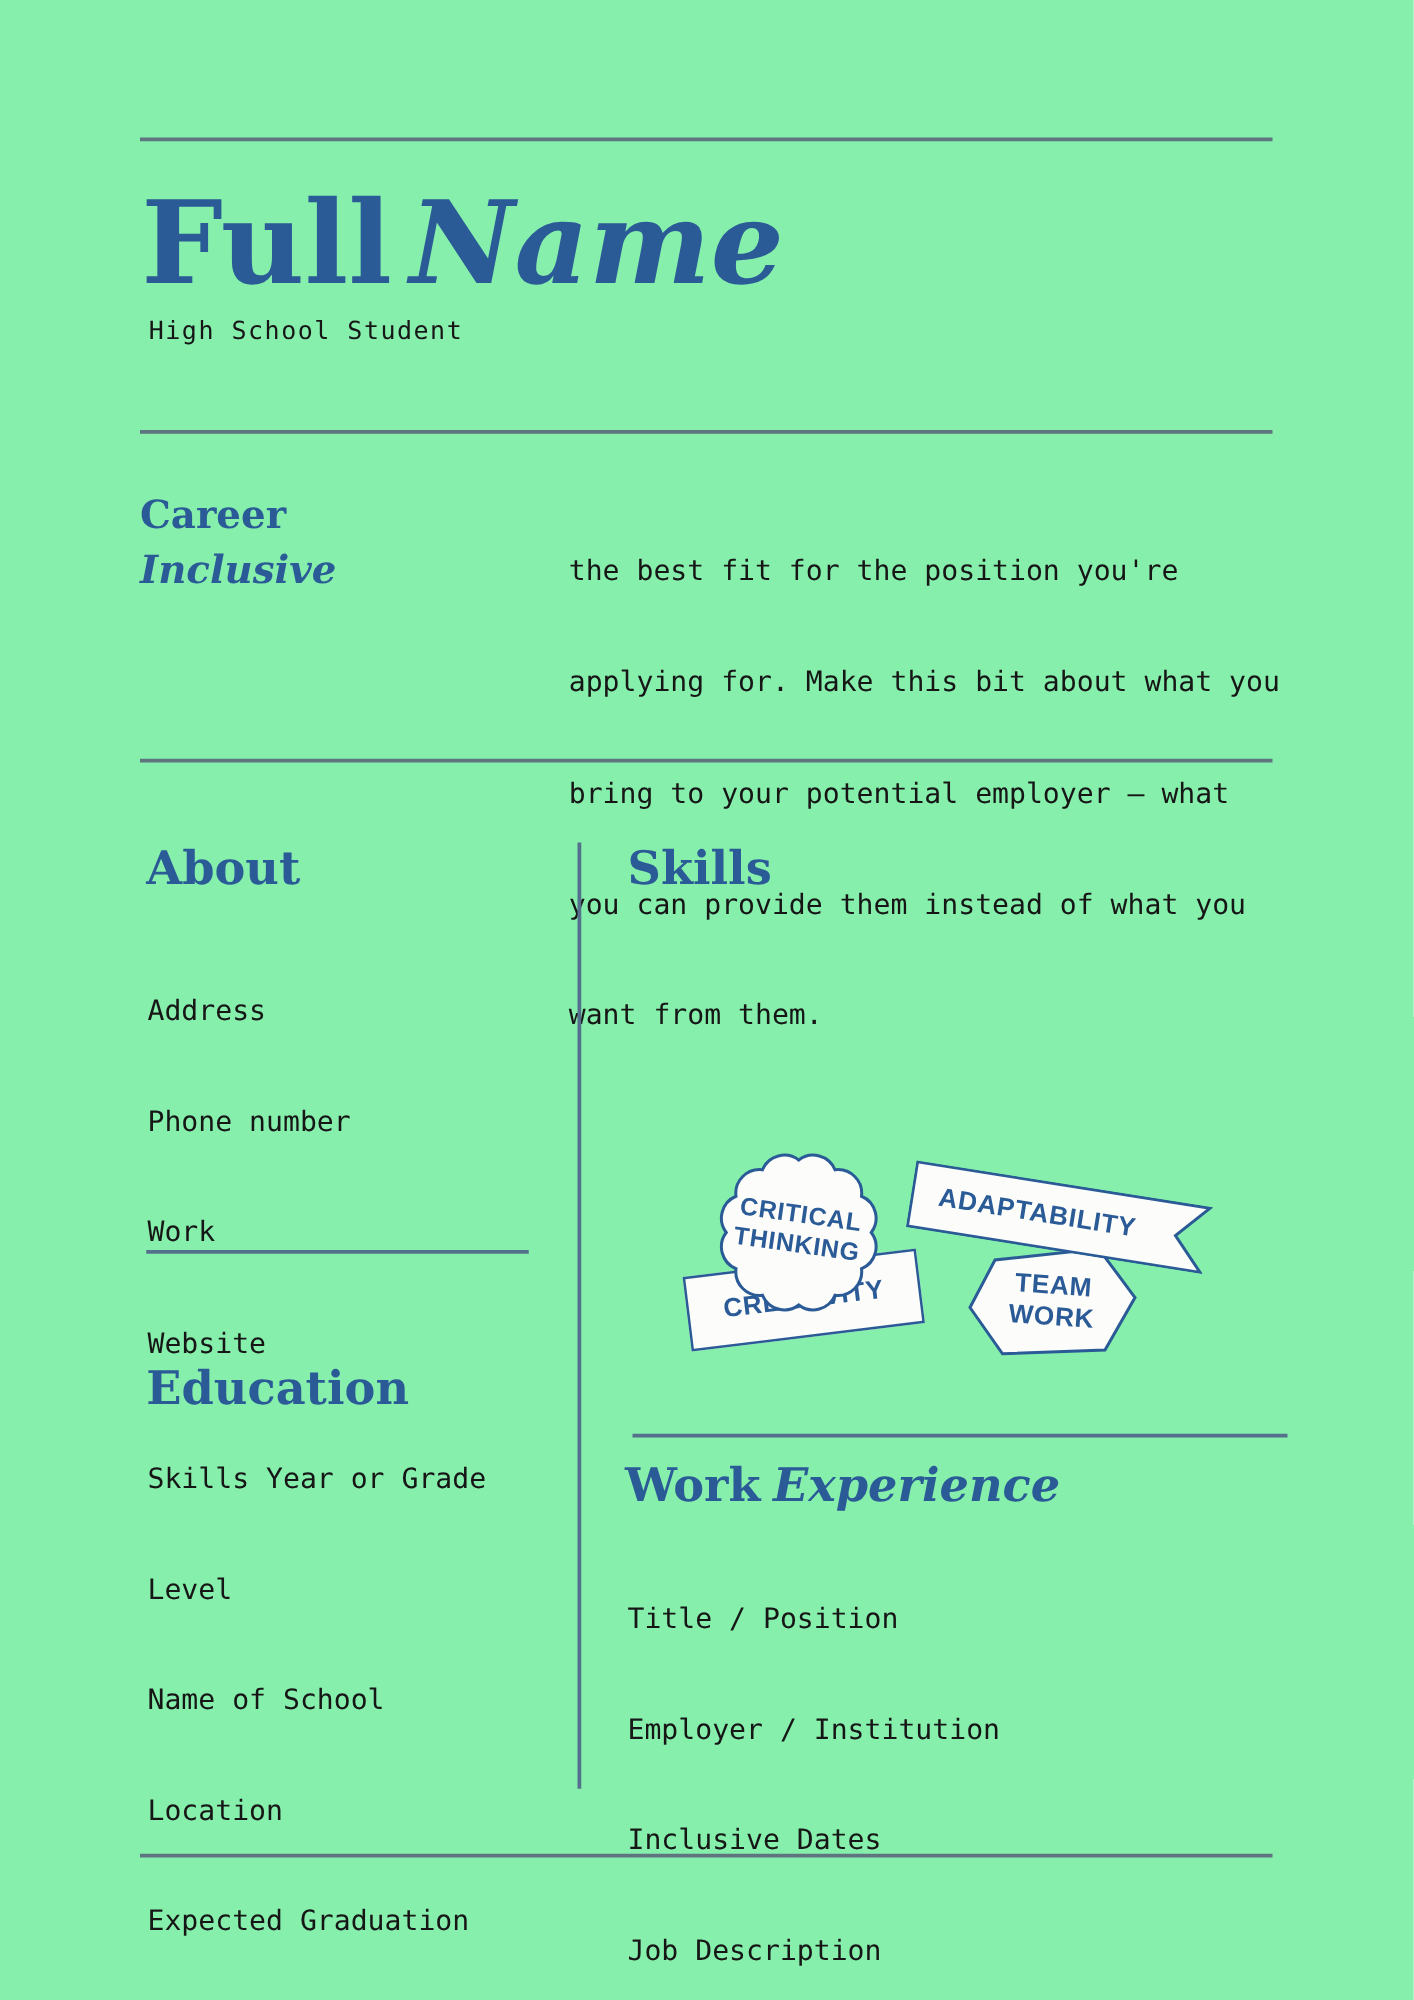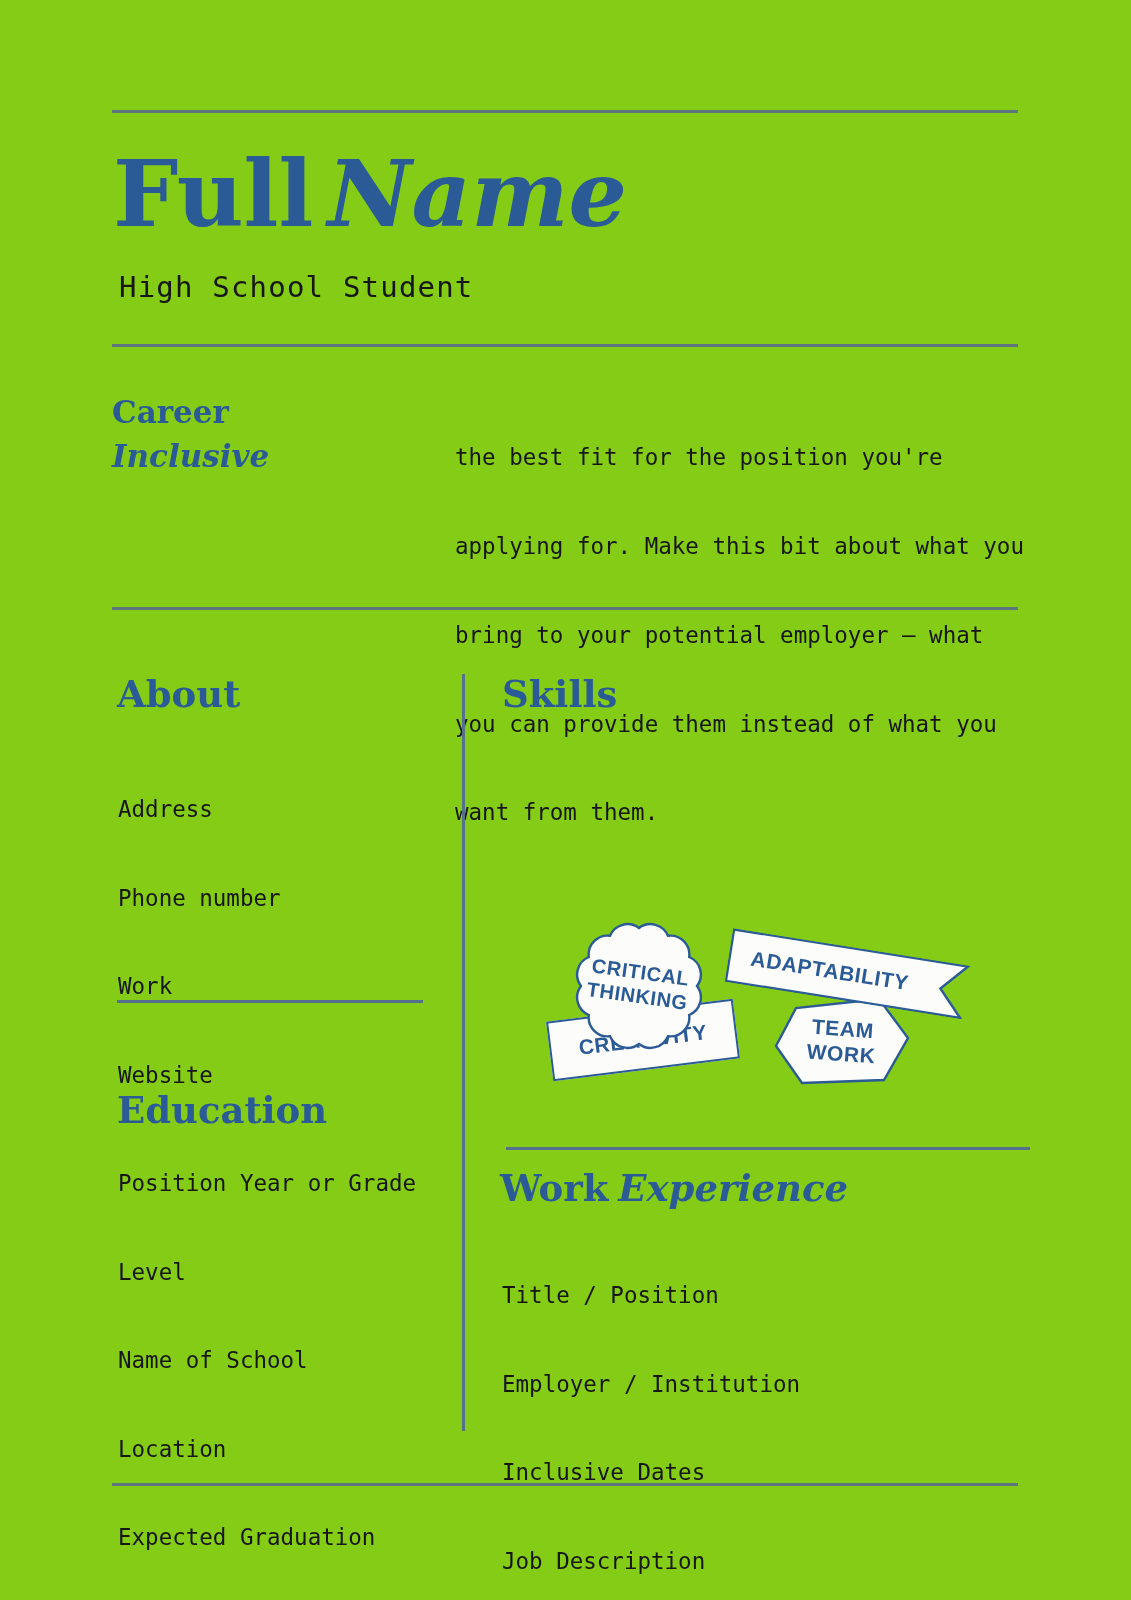--- a/index.html
+++ b/index.html
@@ -1,25 +1,25 @@
 <!DOCTYPE html>
 <html><head>
 <meta charset="utf-8">
 <style>
   html,body{margin:0;padding:0;background:#fcfcfa;}
-  .page{position:relative;width:1131px;height:1600px;background:#84cc16;overflow:hidden;
+  .page{position:relative;width:1131px;height:1600px;background:#86efac;overflow:hidden;
         font-family:"DejaVu Sans Mono", monospace;color:#161616;}
   .rule{position:absolute;background:#5e7580;}
   .v-rule{position:absolute;background:#54708c;}
   .serif{font-family:"DejaVu Serif", serif;font-weight:bold;color:#2b5b97;}
   .mono{font-family:"DejaVu Sans Mono", monospace;color:#161616;}
 
   .name{position:absolute;left:113px;top:146px;font-size:92px;line-height:96px;white-space:nowrap;}
   .name .it{font-style:italic;margin-left:14px;}
-  .subtitle{position:absolute;left:119px;top:252px;font-size:29px;letter-spacing:1.2px;white-space:nowrap;margin-top:18px;}
+  .subtitle{position:absolute;left:119px;top:252px;font-size:20px;letter-spacing:1.2px;white-space:nowrap;}
 
   .career-title{position:absolute;left:112px;top:390px;font-size:31px;line-height:44px;}
   .career-title .it{font-style:italic;}
   .career-text{position:absolute;left:455px;top:384px;font-size:22.5px;line-height:29.6px;white-space:pre;}
 
   .sec-h{position:absolute;font-size:37px;line-height:40px;white-space:nowrap;}
   .sec-h .it{font-style:italic;margin-left:10px;}
 
   .plain-list{position:absolute;font-size:22.5px;line-height:29.5px;white-space:pre;}
 
@@ -81,21 +81,21 @@
     <div>Address</div>
     <div>Phone number</div>
     <div>Work</div>
     <div>Website</div>
   </div>
 
   <div class="v-rule" style="left:117px;top:1000px;width:306px;height:2.5px;"></div>
 
   <div class="sec-h serif" style="left:117px;top:1042px;margin-top:48px;">Education</div>
   <div class="plain-list mono" style="left:118px;top:1110px;">
-    <div>Position Year or Grade</div>
+    <div>Skills Year or Grade</div>
     <div>Level</div>
     <div>Name of School</div>
     <div>Location</div>
     <div>Expected Graduation</div>
     
     
   </div>
 
   <div class="sec-h serif" style="left:502px;top:674px;">Skills</div>
 

